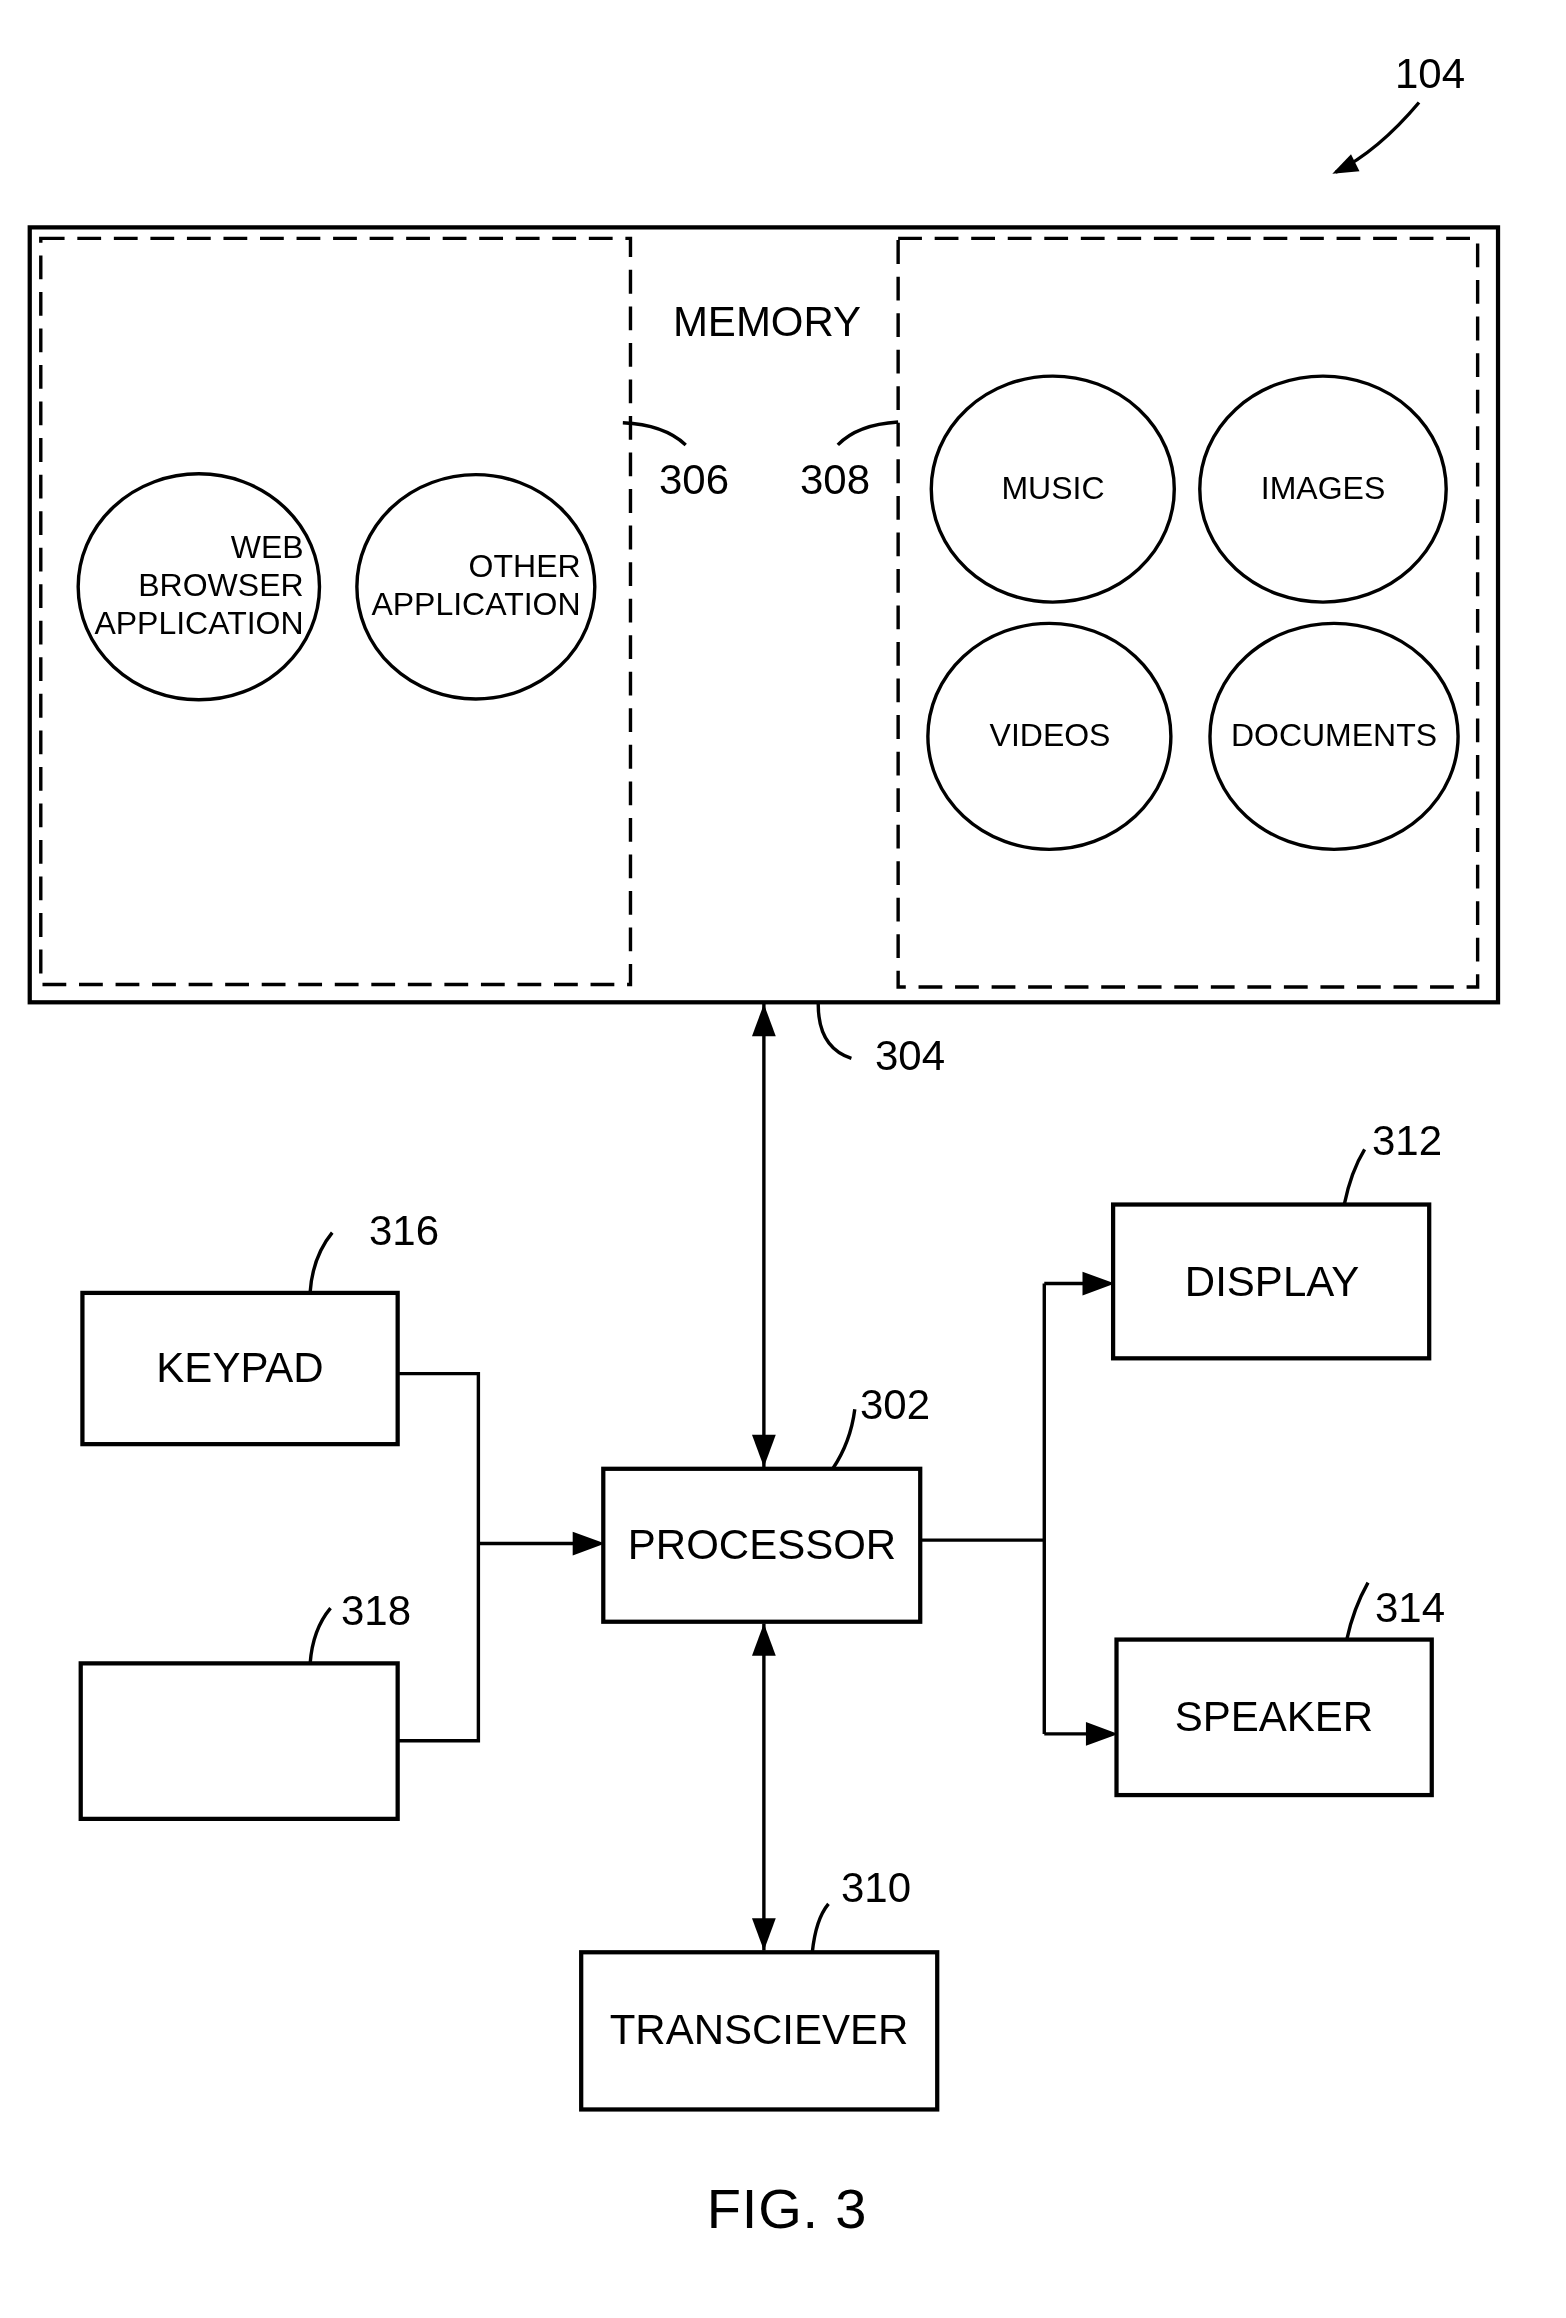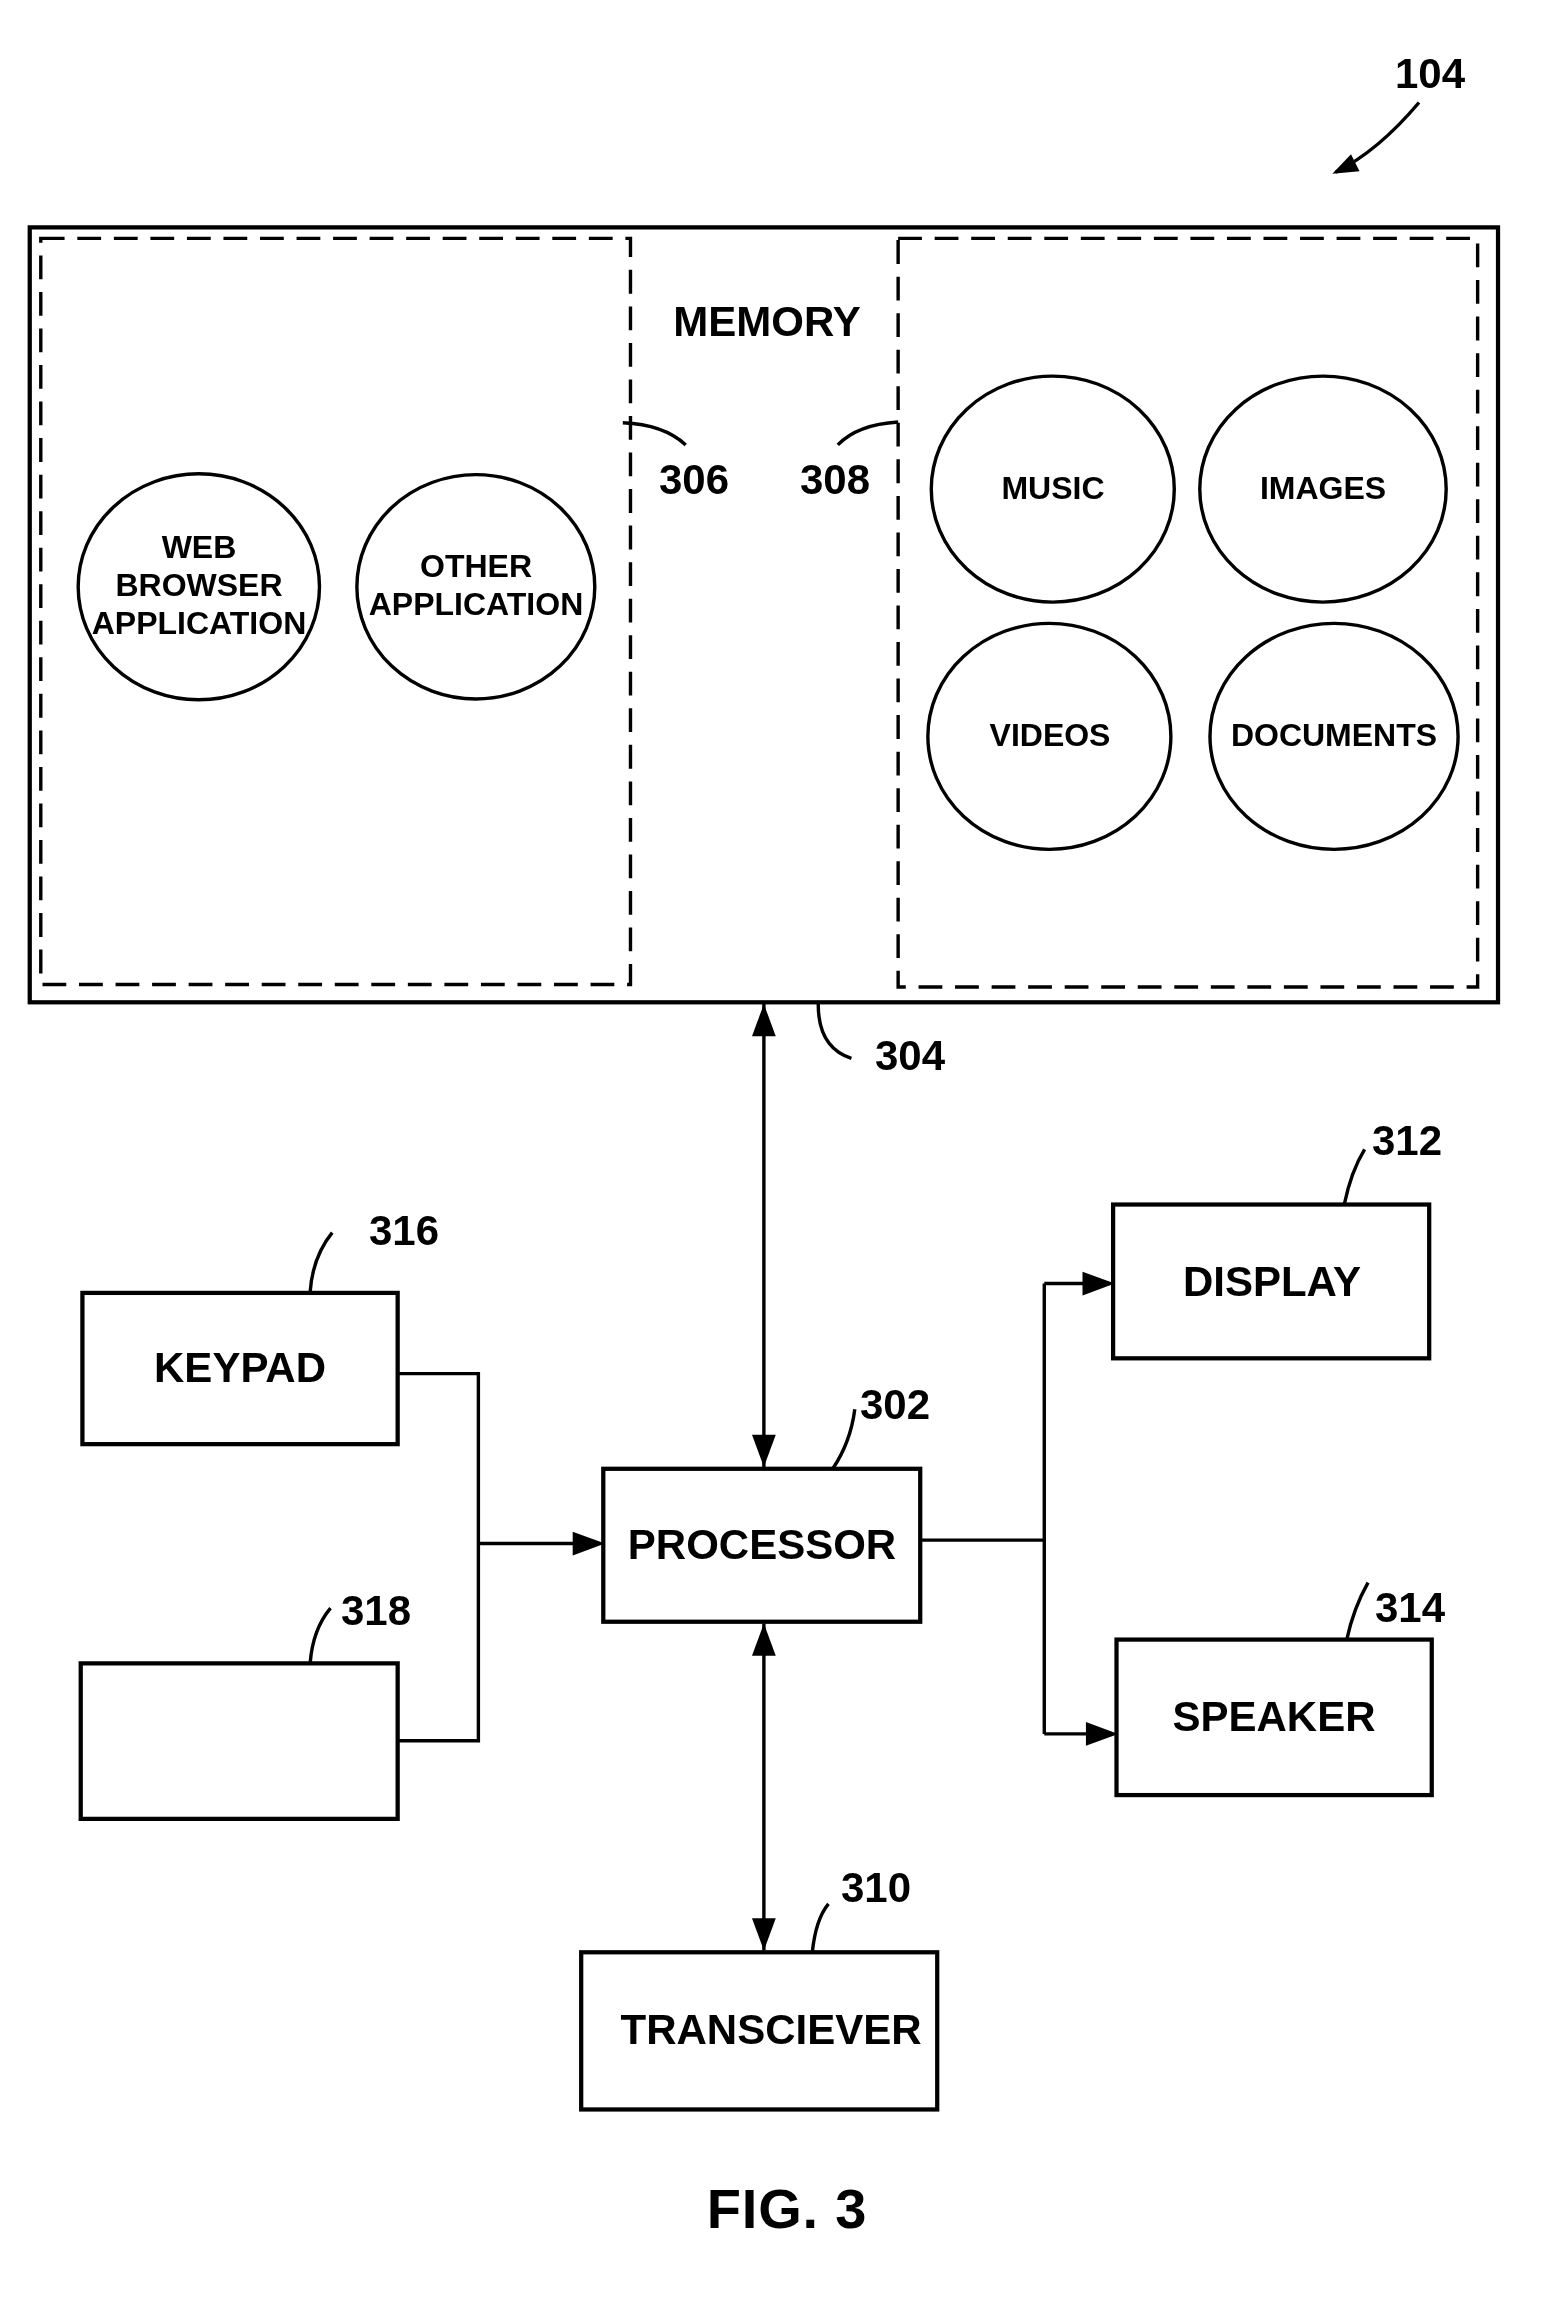--- a/index.html
+++ b/index.html
@@ -10,23 +10,22 @@
     background: #ffffff;
     font-family: "Liberation Sans", sans-serif;
     color: #000000;
     overflow: hidden;
   }
   #diagram-svg { position: absolute; left: 0; top: 0; }
   .label {
     position: absolute;
     transform: translate(-50%, -50%);
     white-space: nowrap;
-    text-align: center;
+    text-align: right;
     color: #000000;
-    font-weight: bold;
   }
   .box-label   { font-size: 42px; line-height: 1.15; }
   .circle-label{ font-size: 32px; line-height: 1.18; }
   .ref-label   { font-size: 42px; }
   .title-label { font-size: 42px; }
   .fig-caption { font-size: 56px; letter-spacing: 0.8px; margin-left: 25px; }
 </style>
 </head>
 <body>
 
@@ -101,21 +100,21 @@
   <div class="label circle-label" style="left:1323px; top:489px;">IMAGES</div>
   <div class="label circle-label" style="left:1050px; top:736px;">VIDEOS</div>
   <div class="label circle-label" style="left:1334px; top:736px;">DOCUMENTS</div>
 
   <div class="label box-label" style="left:240px; top:1368px;">KEYPAD</div>
 
 
   <div class="label box-label" style="left:762px; top:1545px;">PROCESSOR</div>
   <div class="label box-label" style="left:1272px; top:1282px;">DISPLAY</div>
   <div class="label box-label" style="left:1274px; top:1717px;">SPEAKER</div>
-  <div class="label box-label" style="left:759px; top:2030px;margin-left:12px;">TRANSCIEVER</div>
+  <div class="label box-label" style="left:759px; top:2030px;">TRANSCIEVER</div>
 
   <div class="label ref-label" style="left:1430px; top:74px;">104</div>
   <div class="label ref-label" style="left:694px; top:480px;">306</div>
   <div class="label ref-label" style="left:835px; top:480px;">308</div>
   <div class="label ref-label" style="left:889px; top:1056px;margin-left:21px;">304</div>
   <div class="label ref-label" style="left:895px; top:1405px;">302</div>
   <div class="label ref-label" style="left:380px; top:1231px;margin-left:24px;">316</div>
   <div class="label ref-label" style="left:376px; top:1611px;">318</div>
   <div class="label ref-label" style="left:1407px; top:1141px;">312</div>
   <div class="label ref-label" style="left:1410px; top:1578px;margin-top:30px;">314</div>

